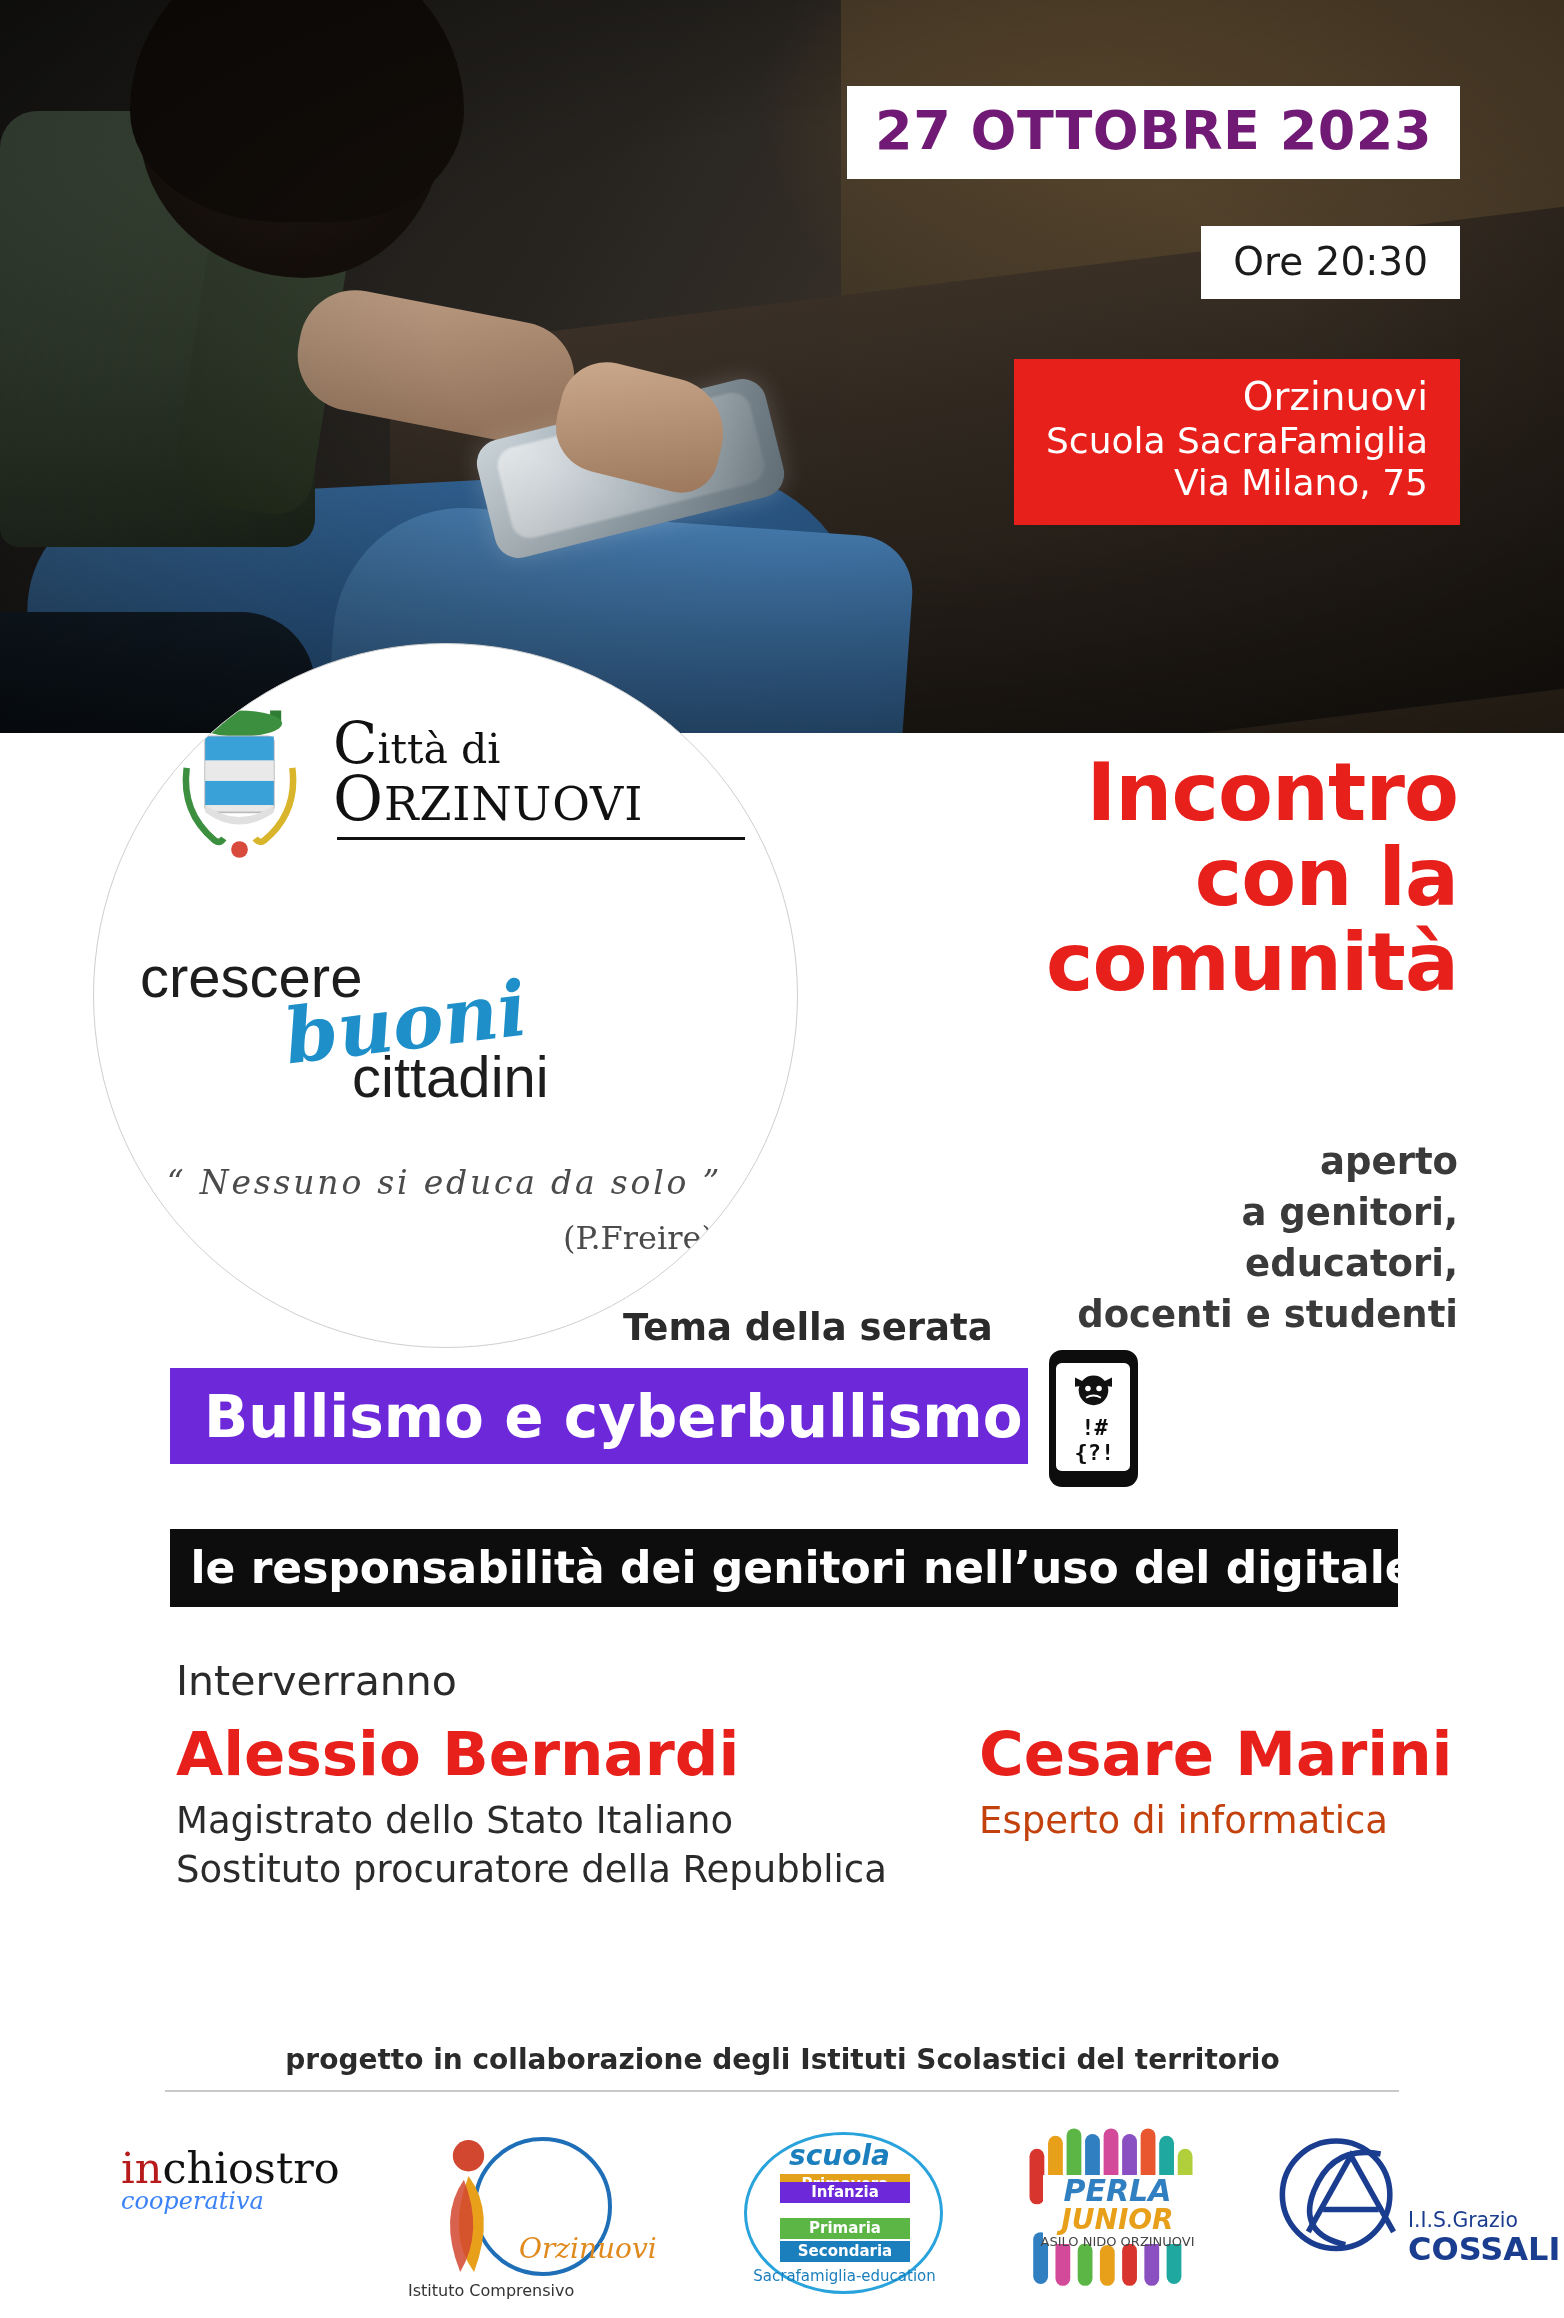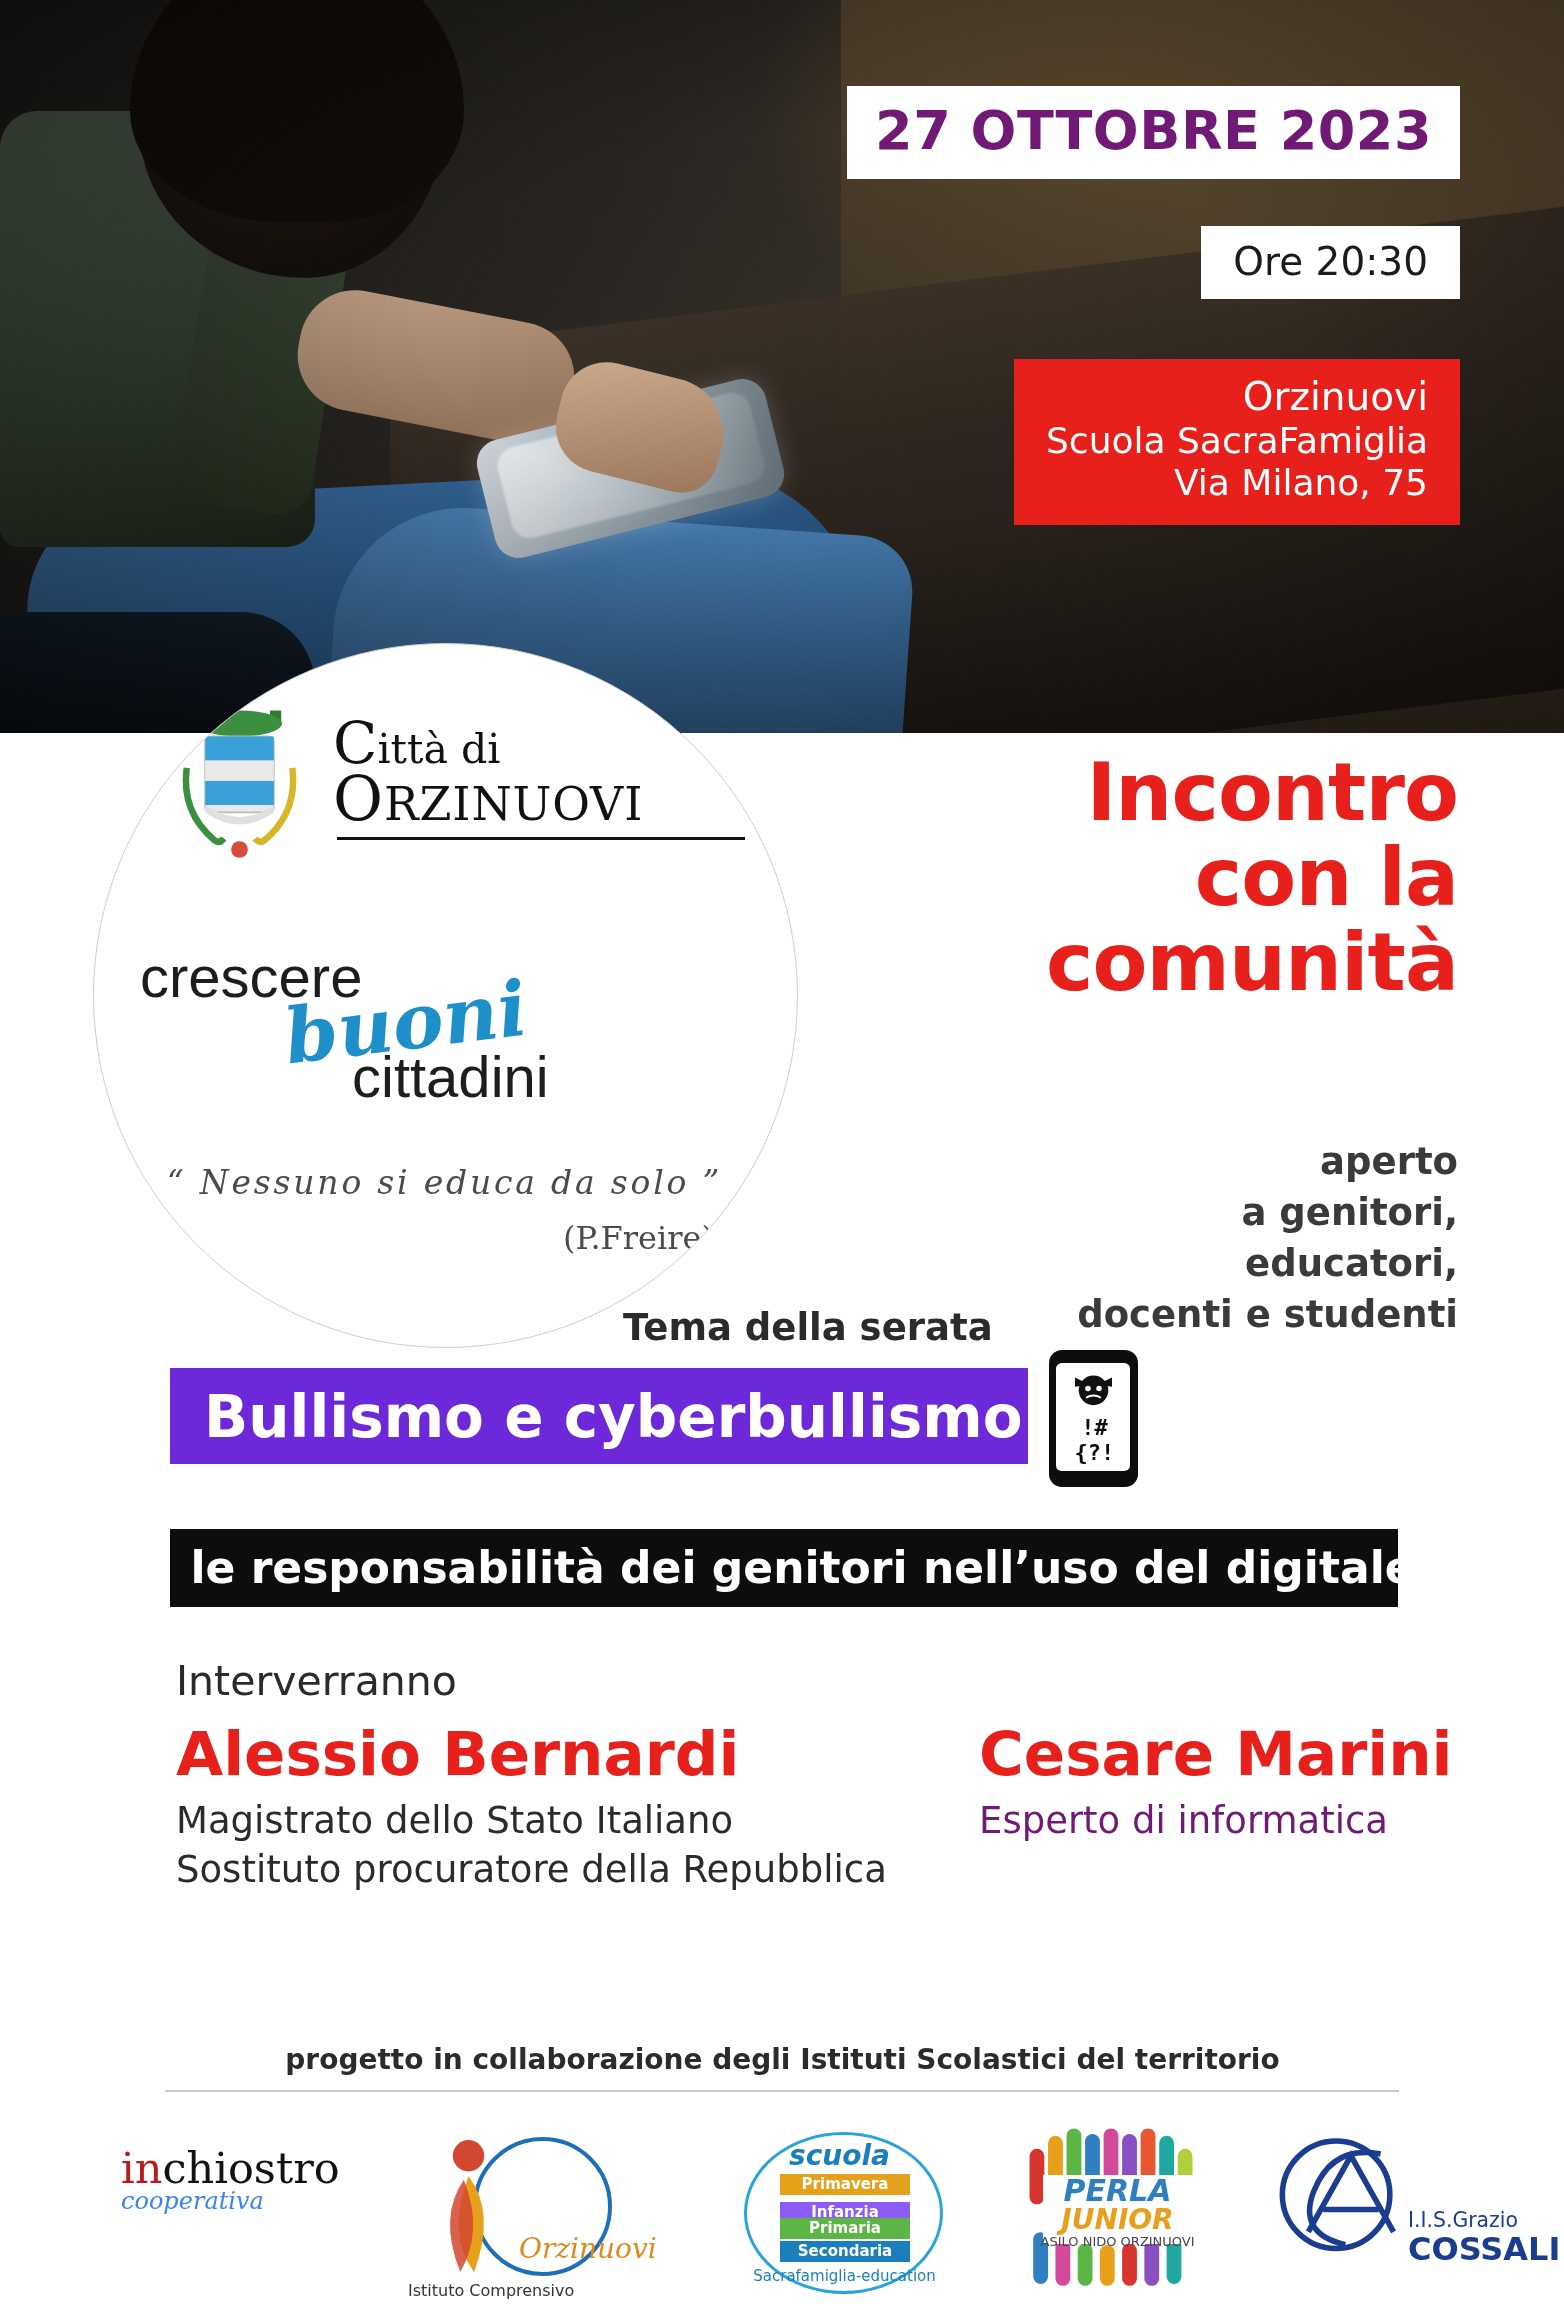--- a/index.html
+++ b/index.html
@@ -218,21 +218,21 @@
     position: absolute; left: 176px; top: 1657px; font-size: 41px; color: #2b2b2b;
   }
   .sp1-name {
     position: absolute; left: 176px; top: 1718px; font-size: 61px; font-weight: bold; color: #e8201b;
   }
   .sp1-r1 { position: absolute; left: 176px; top: 1799px; font-size: 37px; color: #2b2b2b; }
   .sp1-r2 { position: absolute; left: 176px; top: 1848px; font-size: 37px; color: #2b2b2b; }
   .sp2-name {
     position: absolute; left: 979px; top: 1718px; font-size: 61px; font-weight: bold; color: #e8201b;
   }
-  .sp2-r1 { position: absolute; left: 979px; top: 1799px; font-size: 37px; color: #701a75; }
+  .sp2-r1 { position: absolute; left: 979px; top: 1799px; font-size: 37px; color: #c2410c; }
 
   
   .footer-note {
     position: absolute; left: 0; top: 2043px; width: 1565px; text-align: center;
     font-size: 28px; font-weight: bold; color: #2b2b2b;
   }
   .footer-rule {
     position: absolute; left: 165px; top: 2090px; width: 1234px; height: 1.9px; background: #c9c9c9;
   }
   .logos { position: absolute; left: 0; top: 2115px; width: 1565px; height: 186px; }
@@ -248,21 +248,21 @@
   .lg-ic .ring { position:absolute; left: 65px; top: 16.7px; width: 139px; height: 139px; border: 4.6px solid #1e6fb8; border-radius: 50%; }
   .lg-ic .fig { position:absolute; left: 18.6px; top: 16.7px; width: 83px; height: 139px; }
   .lg-ic .cap1 { position:absolute; left: 0; top: 160px; width: 250px; font-size: 16px; color: #333; }
   .lg-ic .cap2 { position:absolute; left: 111px; top: 111px; font-size: 28px; color: #e08a1e; font-family: "DejaVu Serif", serif; font-style: italic; }
   
   .lg-sf { left: 724px; top: 7.4px; width: 241px; height: 176px; }
   .lg-sf .ringo { position:absolute; left: 20.4px; top: 9.3px; width: 199px; height: 162px; border: 3.7px solid #29a3dc; border-radius: 50%; }
   .lg-sf .sc { position:absolute; left: 65px; top: 16.7px; font-size: 28px; color: #1b7fbd; font-weight: bold; font-style: italic; }
   .lg-sf .row { position:absolute; left: 56px; width: 130px; height: 20.4px; color: #fff; font-size: 15px; font-weight: bold; text-align: center; line-height: 20.4px; }
   .lg-sf .r1 { top: 52px; background: #e4a21c; }
-  .lg-sf .r2 { top: 80px; background: #8b5cf6; }
+  .lg-sf .r2 { top: 60px; background: #6d28d9; }
   .lg-sf .r3 { top: 96px; background: #5bb646; }
   .lg-sf .r4 { top: 119px; background: #1b7fbd; }
   .lg-sf .cap { position:absolute; left: 0; top: 145px; width: 241px; text-align: center; font-size: 15px; color: #1b7fbd; }
   
   .lg-pj { left: 1011px; top: 5.6px; width: 213px; height: 176px; }
   .lg-pj .hands { position:absolute; left: 0; top: 0; width: 213px; height: 176px; }
   .lg-pj .box { position:absolute; left: 32px; top: 54px; width: 152px; height: 69px; background:#fff; }
   .lg-pj .p1 { position:absolute; left: 37px; top: 52px; width: 139px; text-align:center; font-size: 30px; color: #2f7fc1; font-weight: bold; font-style: italic; }
   .lg-pj .p2 { position:absolute; left: 37px; top: 82px; width: 139px; text-align:center; font-size: 28px; color: #e8a01b; font-weight: bold; font-style: italic; }
   .lg-pj .p3 { position:absolute; left: 18.6px; top: 113px; width: 176px; text-align:center; font-size: 13px; color: #444; }

